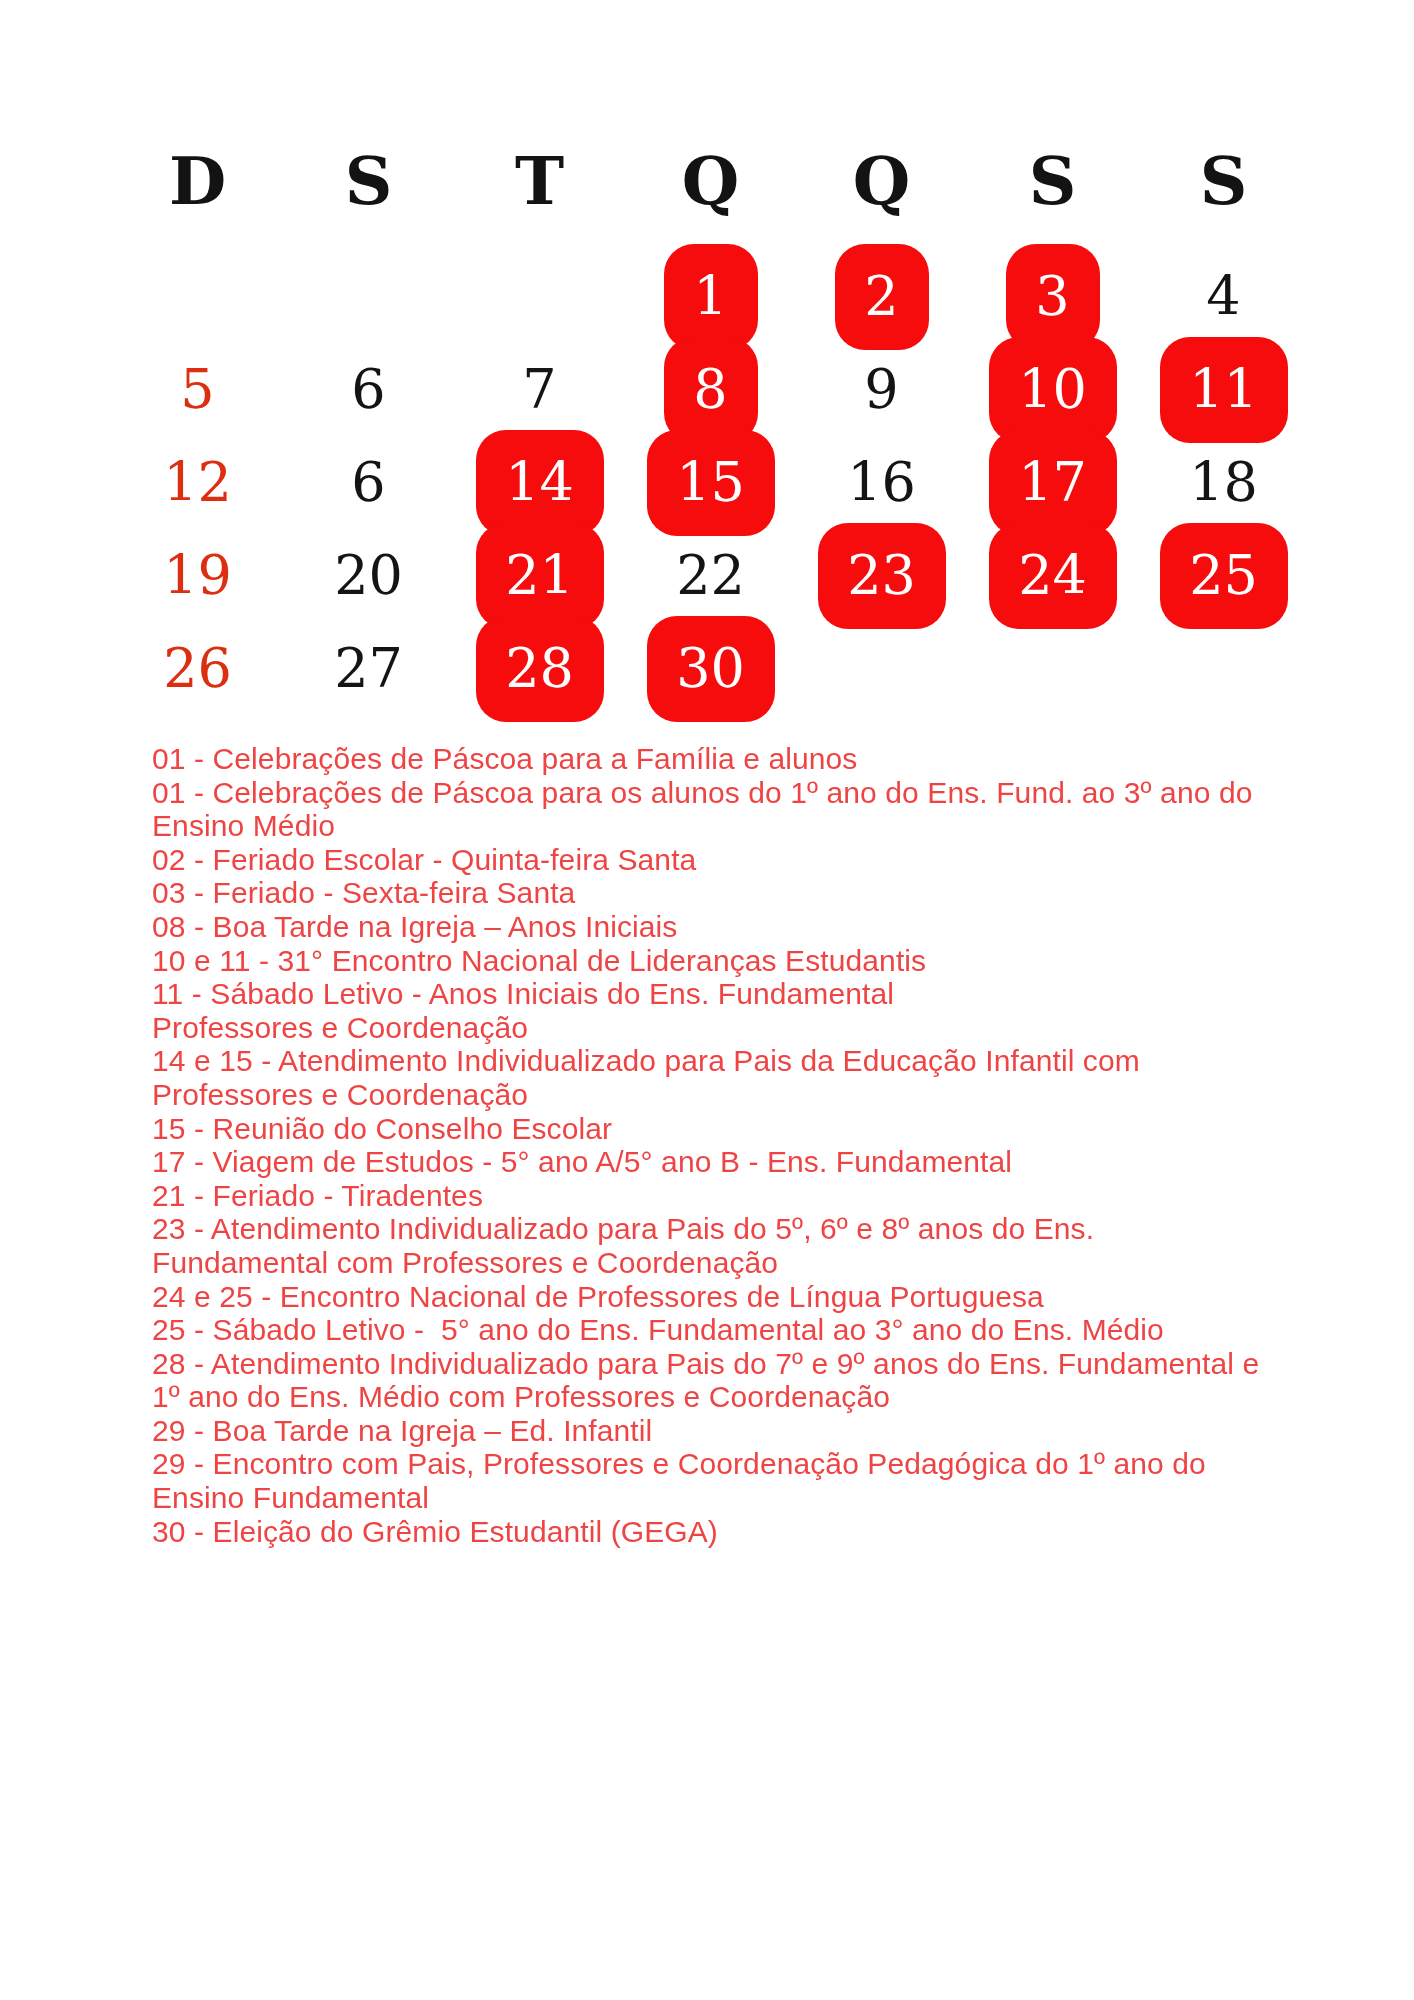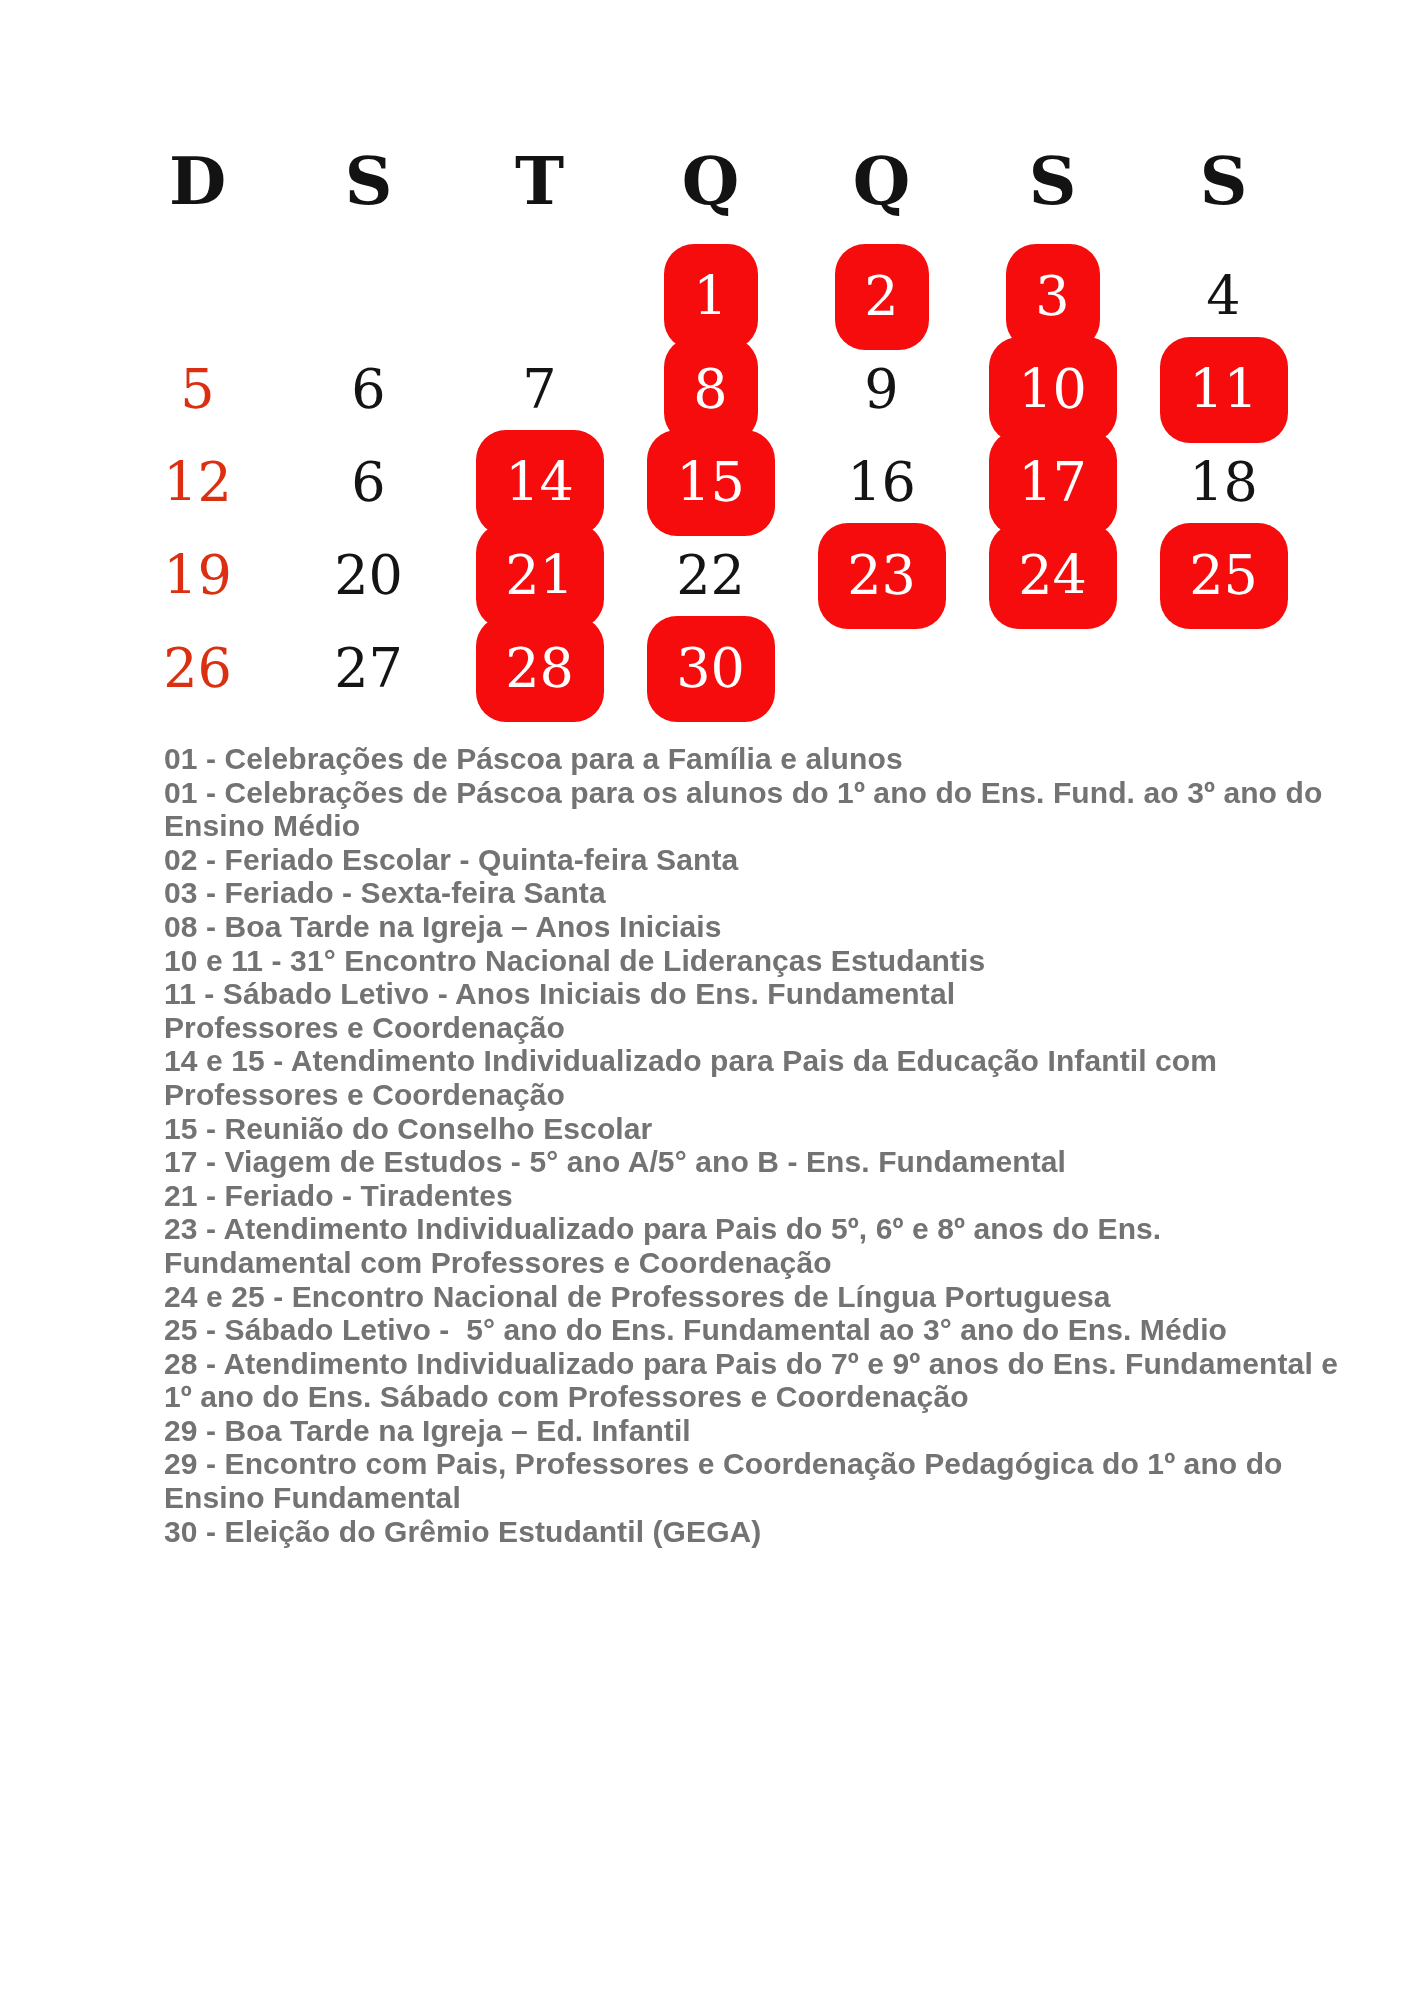--- a/index.html
+++ b/index.html
@@ -49,24 +49,23 @@
     font-size:54px;
     color:#141414;
     line-height:1;
     z-index:1;
   }
   .num.white{color:#ffffff;}
   .num.sunday{color:var(--sunday-red,#dc2f12);}
   
   .events{
     position:absolute;
-    left:164px;top:742px;
+    left:152px;top:742px;
     width:1200px;
-    color:#737373;
-    font-weight:bold;
+    color:#ef4444;
   }
   .event-line{
     font-size:30px;
     line-height:33.6px;
     height:33.6px;
     white-space:pre;
     letter-spacing:0.1px;
   }
 </style>
 </head>
@@ -216,18 +215,18 @@
     <div class="event-line">14 e 15 - Atendimento Individualizado para Pais da Educação Infantil com</div>
     <div class="event-line">Professores e Coordenação</div>
     <div class="event-line">15 - Reunião do Conselho Escolar</div>
     <div class="event-line">17 - Viagem de Estudos - 5° ano A/5° ano B - Ens. Fundamental</div>
     <div class="event-line">21 - Feriado - Tiradentes</div>
     <div class="event-line">23 - Atendimento Individualizado para Pais do 5º, 6º e 8º anos do Ens.</div>
     <div class="event-line">Fundamental com Professores e Coordenação</div>
     <div class="event-line">24 e 25 - Encontro Nacional de Professores de Língua Portuguesa</div>
     <div class="event-line">25 - Sábado Letivo -  5° ano do Ens. Fundamental ao 3° ano do Ens. Médio</div>
     <div class="event-line">28 - Atendimento Individualizado para Pais do 7º e 9º anos do Ens. Fundamental e</div>
-    <div class="event-line">1º ano do Ens. Sábado com Professores e Coordenação</div>
+    <div class="event-line">1º ano do Ens. Médio com Professores e Coordenação</div>
     <div class="event-line">29 - Boa Tarde na Igreja – Ed. Infantil</div>
     <div class="event-line">29 - Encontro com Pais, Professores e Coordenação Pedagógica do 1º ano do</div>
     <div class="event-line">Ensino Fundamental</div>
     <div class="event-line">30 - Eleição do Grêmio Estudantil (GEGA)</div>
   </div>
 
 </body></html>

